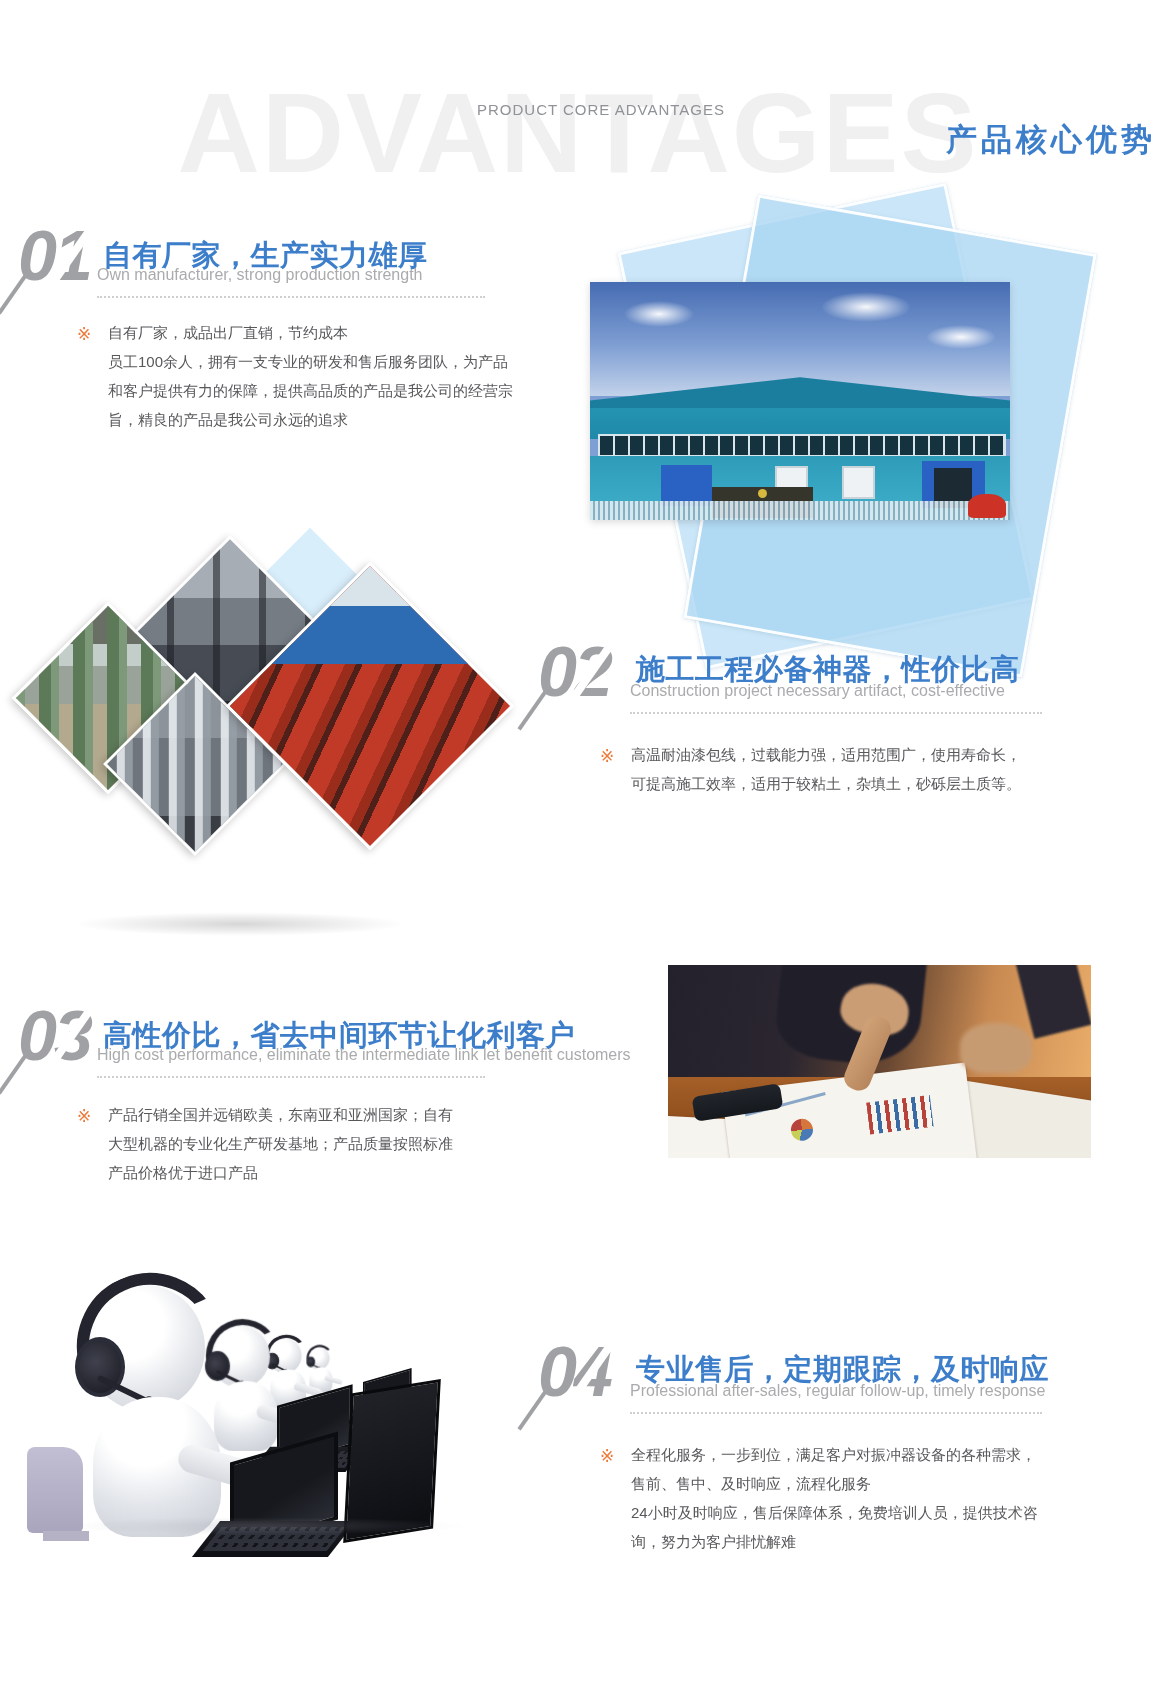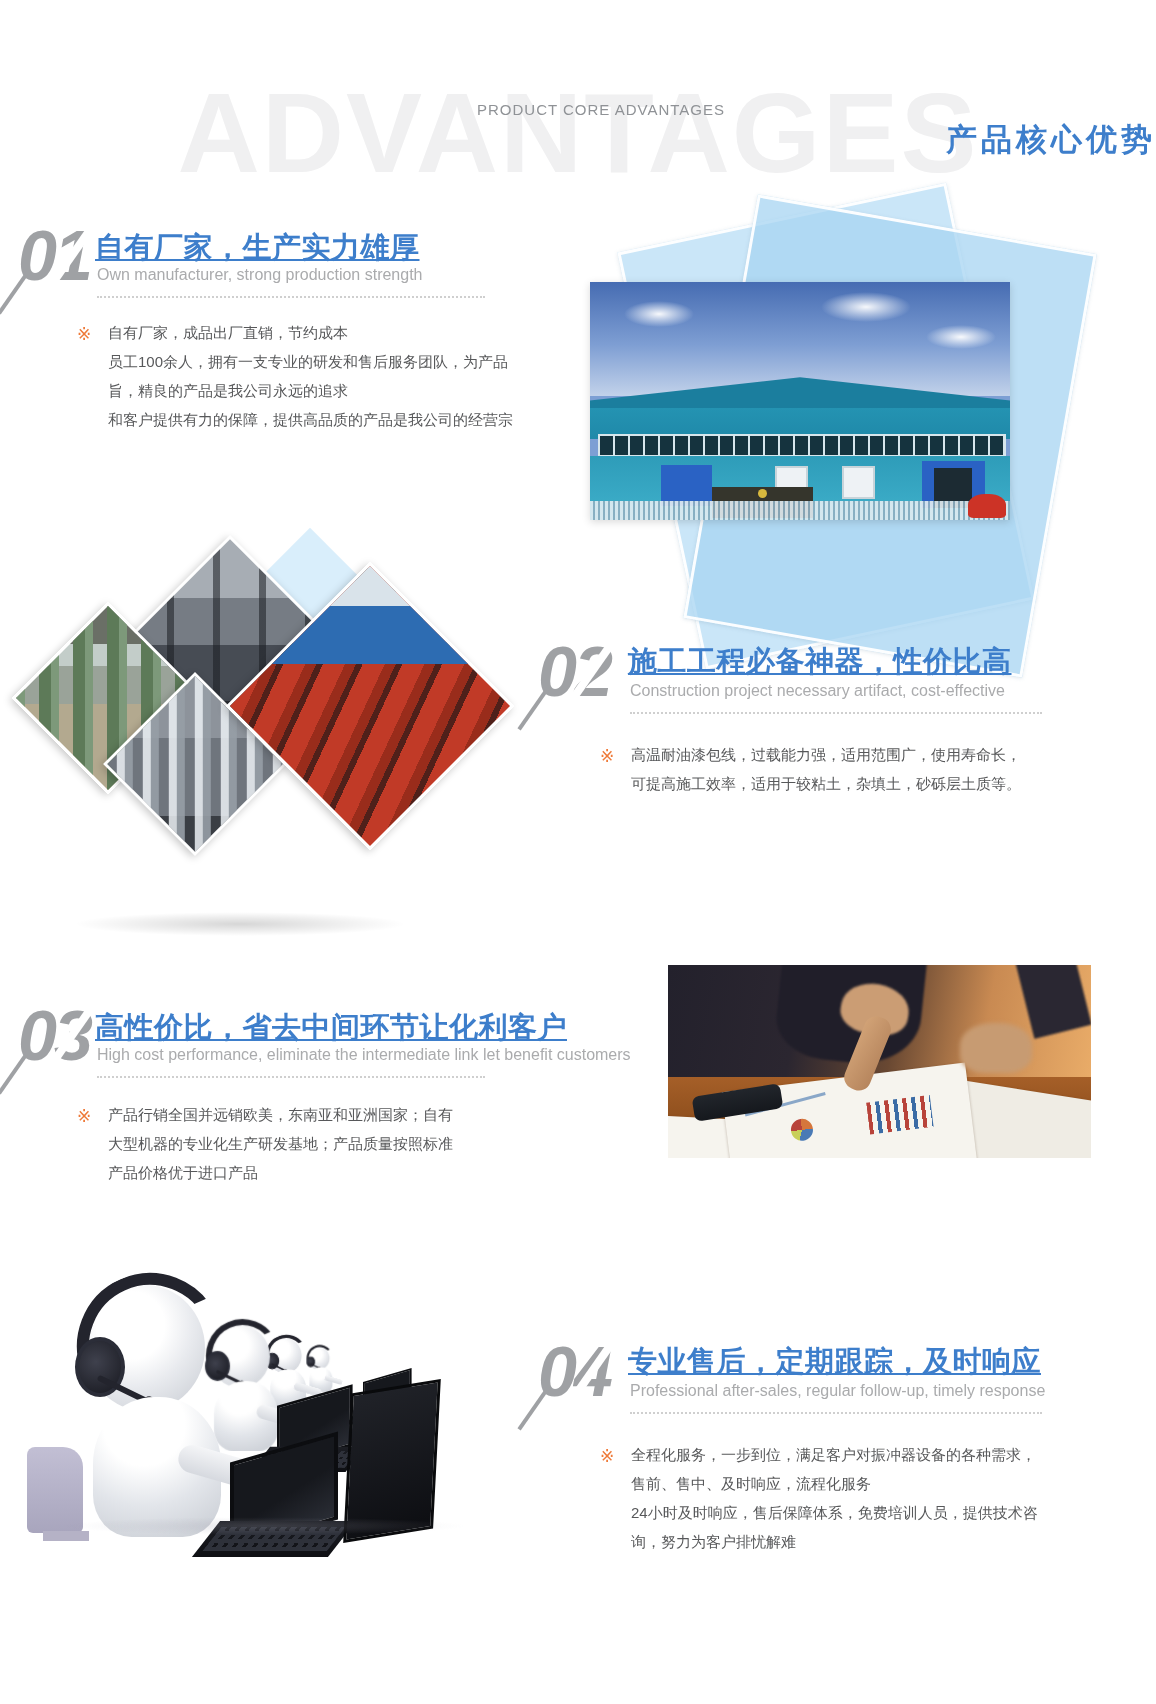--- a/index.html
+++ b/index.html
@@ -15,22 +15,22 @@
     font-size:31px;font-weight:bold;color:#3d7ecb;letter-spacing:4px;}
 
   
   .sec{position:absolute;inset:0;}
   .num{position:absolute;font-size:70px;font-weight:bold;color:#9fa1a4;line-height:0.92;
        letter-spacing:-3px;font-style:italic;}
   .num::before{content:"";position:absolute;left:-16px;top:26px;width:142px;height:8px;
        background:#fff;transform:rotate(-55deg);}
   .num::after{content:"";position:absolute;left:-30px;top:66px;width:52px;height:4px;
        background:#9fa1a4;transform:rotate(-55deg);}
-  .title{position:absolute;margin:0;font-size:29px;font-weight:bold;color:#3d7ecb;
-       letter-spacing:0.5px;white-space:nowrap;text-decoration:underline;}
+  .title{position:absolute;margin:8px;font-size:29px;font-weight:bold;color:#3d7ecb;
+       letter-spacing:0.5px;white-space:nowrap;}
   .sub{position:absolute;font-size:16px;color:#aaabad;white-space:nowrap;}
   .dots{position:absolute;height:0;border-top:2px dotted #cfcfcf;}
   .body{position:absolute;font-size:15px;color:#57585a;line-height:29px;white-space:nowrap;}
   .mk{position:absolute;left:-31px;top:2px;color:#ee7a39;font-size:17px;}
 
   .s1 .num{left:18px;top:224px}   .s1 .title{left:95px;top:228px}
   .s1 .sub{left:97px;top:266px}   .s1 .dots{left:97px;top:296px;width:388px}
   .s1 .body{left:108px;top:318px}
 
   .s2 .num{left:538px;top:640px}  .s2 .title{left:628px;top:642px}
@@ -187,22 +187,22 @@
 
   <div class="sec s1">
     <div class="num">01</div>
     <h2 class="title">自有厂家，生产实力雄厚</h2>
     <div class="sub">Own manufacturer, strong production strength</div>
     <div class="dots"></div>
     <div class="body">
       <span class="mk">※</span>
       <div>自有厂家，成品出厂直销，节约成本</div>
       <div>员工100余人，拥有一支专业的研发和售后服务团队，为产品</div>
+      <div>和客户提供有力的保障，提供高品质的产品是我公司的经营宗</div>
       <div>旨，精良的产品是我公司永远的追求</div>
-      <div>和客户提供有力的保障，提供高品质的产品是我公司的经营宗</div>
     </div>
   </div>
 
   <div class="factory-art">
     <div class="sheet sheet1"></div>
     <div class="sheet sheet2"></div>
     <div class="photo">
       <div class="sky"></div>
       <div class="cloud c1"></div>
       <div class="cloud c2"></div>

